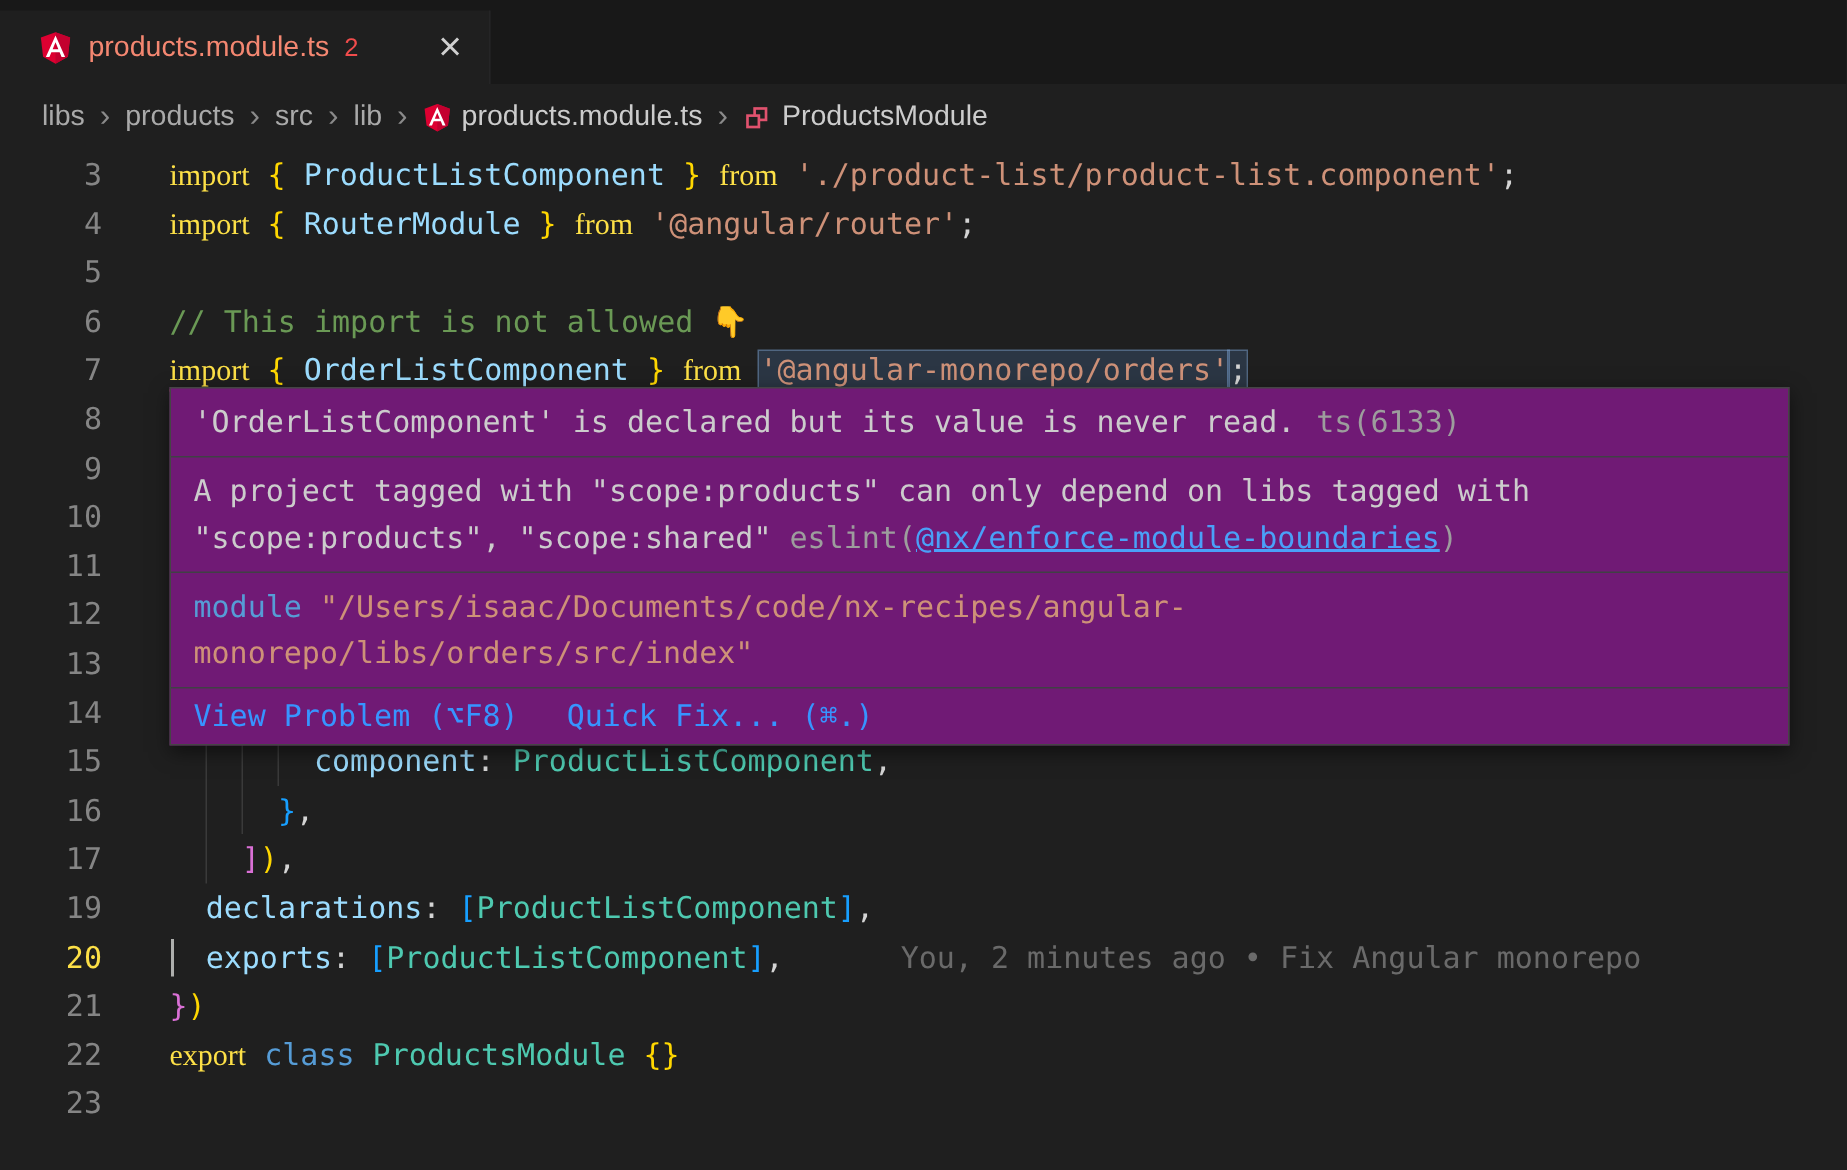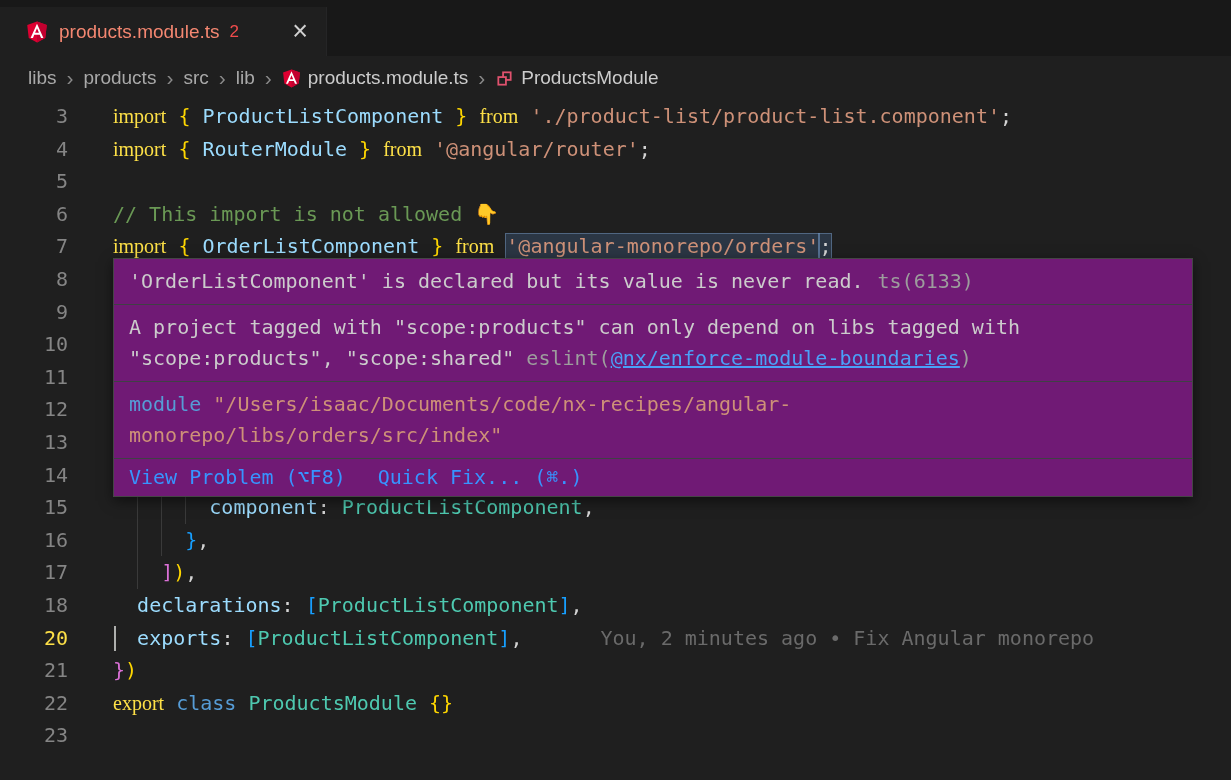--- a/index.html
+++ b/index.html
@@ -197,21 +197,21 @@
       </div>
       <div class="line-row">
         <div class="gutter">16</div>
         <div class="code"><i class="guide" style="left: 2ch;"></i><i class="guide" style="left: 4ch;"></i><span class="tk-pl">      </span><span class="tk-b3">}</span><span class="tk-pl">,</span></div>
       </div>
       <div class="line-row">
         <div class="gutter">17</div>
         <div class="code"><i class="guide" style="left: 2ch;"></i><span class="tk-pl">    </span><span class="tk-b2">]</span><span class="tk-b1">)</span><span class="tk-pl">,</span></div>
       </div>
       <div class="line-row">
-        <div class="gutter">18</div>
+        <div class="gutter">19</div>
         <div class="code"><span class="tk-pl">  </span><span class="tk-var">declarations</span><span class="tk-pl">:</span><span class="tk-pl"> </span><span class="tk-b3">[</span><span class="tk-type">ProductListComponent</span><span class="tk-b3">]</span><span class="tk-pl">,</span></div>
       </div>
       <div class="line-row">
         <div class="gutter active">20</div>
         <div class="code"><i class="cursor"></i><span class="tk-pl">  </span><span class="tk-var">exports</span><span class="tk-pl">:</span><span class="tk-pl"> </span><span class="tk-b3">[</span><span class="tk-type">ProductListComponent</span><span class="tk-b3">]</span><span class="tk-pl">,</span><span class="blame">You, 2 minutes ago • Fix Angular monorepo</span></div>
       </div>
       <div class="line-row">
         <div class="gutter">21</div>
         <div class="code"><span class="tk-b2">}</span><span class="tk-b1">)</span></div>
       </div>

